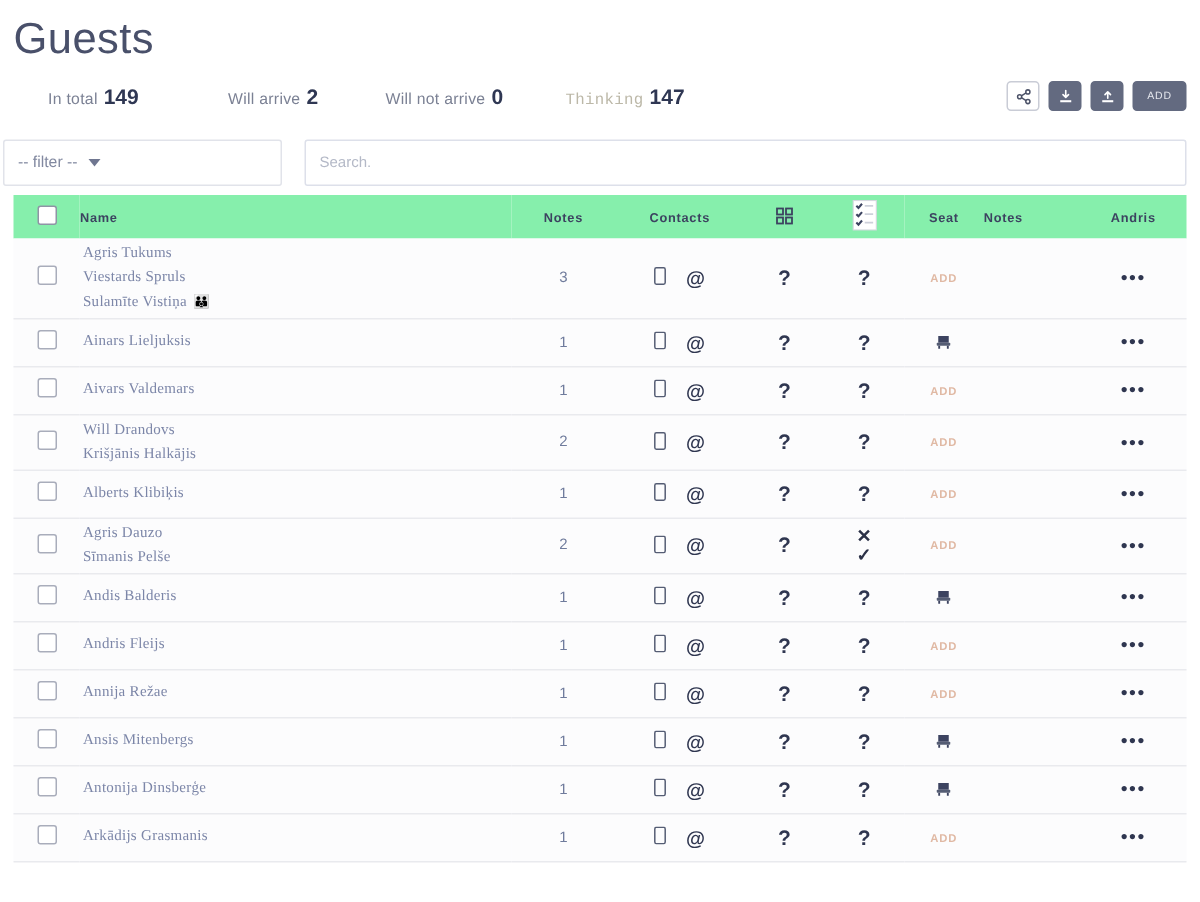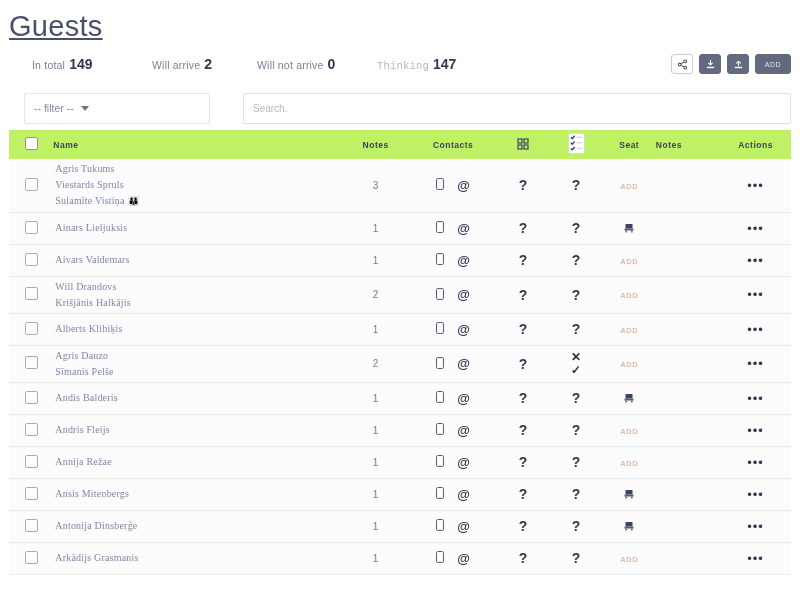--- a/index.html
+++ b/index.html
@@ -13,21 +13,20 @@
   .page { width: 800px; height: 601px; position: relative; }
 
   
   .header { padding: 10px 0 0 9px; }
   .page-title {
     font-size: 29px;
     font-weight: 400;
     color: #49506a;
     letter-spacing: 0.3px;
     line-height: 32px;
-    text-decoration: underline;
   }
   .page-subtitle {
     font-size: 10.5px;
     color: #7e8496;
     margin-top: 2px;
     letter-spacing: 0.2px;
   }
 
   
   .statsbar {
@@ -87,22 +86,22 @@
     border-radius: 3px;
     font-size: 7px;
     letter-spacing: .5px;
     display: flex; align-items: center; justify-content: center;
     cursor: pointer;
   }
 
   
   .filterbar {
     display: flex;
-    padding: 0 9px 0 24px;
-    gap: 33px;
+    padding: 0 9px 0 2px;
+    gap: 15px;
     height: 44px;
     align-items: center;
   }
   .filter-select {
     width: 186px; height: 31px;
     border: 1px solid #e1e3ea;
     background: #fff;
     border-radius: 2px;
     display: flex; align-items: center;
     padding: 0 9px;
@@ -131,21 +130,21 @@
     font-size: 10px;
     color: #8c92a6;
     font-family: "Liberation Sans", sans-serif;
     background: transparent;
   }
   .search-box input::placeholder { color: #b4b9c7; }
 
   
   .table-wrap { padding: 0 9px; }
   table { width: 100%; border-collapse: collapse; table-layout: fixed; }
-  thead tr { background: #bef264; height: 29px; }
+  thead tr { background: #86efac; height: 29px; }
   thead th {
     font-size: 8.5px;
     font-weight: bold;
     color: #3c4360;
     letter-spacing: .5px;
     text-align: left;
     padding: 0;
     vertical-align: middle;
   }
   .c-check   { width: 40px;  text-align: center !important; }
@@ -301,21 +300,21 @@
               <path d="M4 6 l2 2 3.4-4" fill="none" stroke="#3c4360" stroke-width="2"></path>
               <path d="M4 14 l2 2 3.4-4" fill="none" stroke="#3c4360" stroke-width="2"></path>
               <path d="M4 22 l2 2 3.4-4" fill="none" stroke="#3c4360" stroke-width="2"></path>
               <line x1="12" y1="6" x2="20" y2="6" stroke="#cdd0da" stroke-width="1.6"></line>
               <line x1="12" y1="14" x2="20" y2="14" stroke="#cdd0da" stroke-width="1.6"></line>
               <line x1="12" y1="22" x2="20" y2="22" stroke="#cdd0da" stroke-width="1.6"></line>
             </svg>
           </th>
           <th class="c-seat">Seat</th>
           <th class="c-notes">Notes</th>
-          <th class="c-actions">Actions</th>
+          <th class="c-actions">Andris</th>
         </tr>
       </thead>
       <tbody id="tbody">
           <tr class="row-h3">
             <td class="c-check" style="text-align: center;"><span class="chk"></span></td>
             <td class="c-name">
               <div class="names">
                 <div class="name-line">Agris Tukums</div>
                 <div class="name-line">Viestards Spruls</div>
                 <div class="name-line">Sulamīte Vistiņa<span class="child-icon">👪</span></div>

